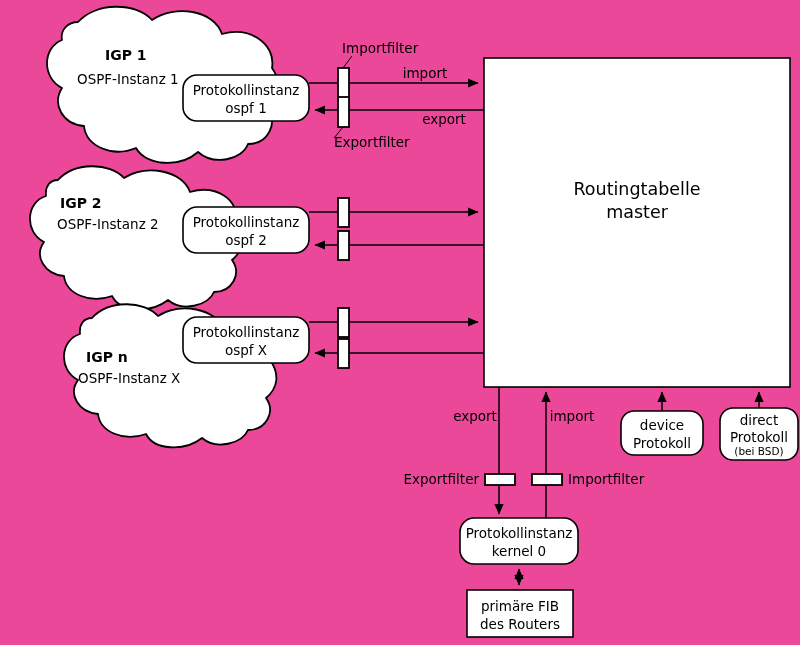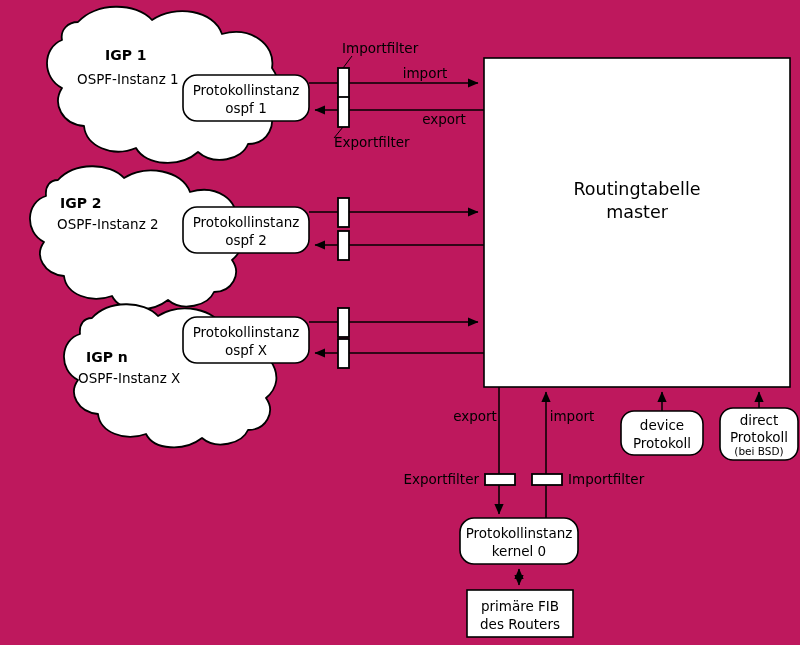--- a/index.html
+++ b/index.html
@@ -4,21 +4,21 @@
 <style>
   html, body {
     margin: 0;
     padding: 0;
     background: #ffffff;
   }
   #diagram-root {
     position: relative;
     width: 800px;
     height: 645px;
-    background: #be185d;
+    background: #ec4899;
     font-family: "DejaVu Sans", "Liberation Sans", sans-serif;
     overflow: hidden;
   }
   svg#diagram-svg {
     display: block;
     width: 800px;
     height: 645px;
   }
   .shape-stroke {
     fill: #ffffff;

